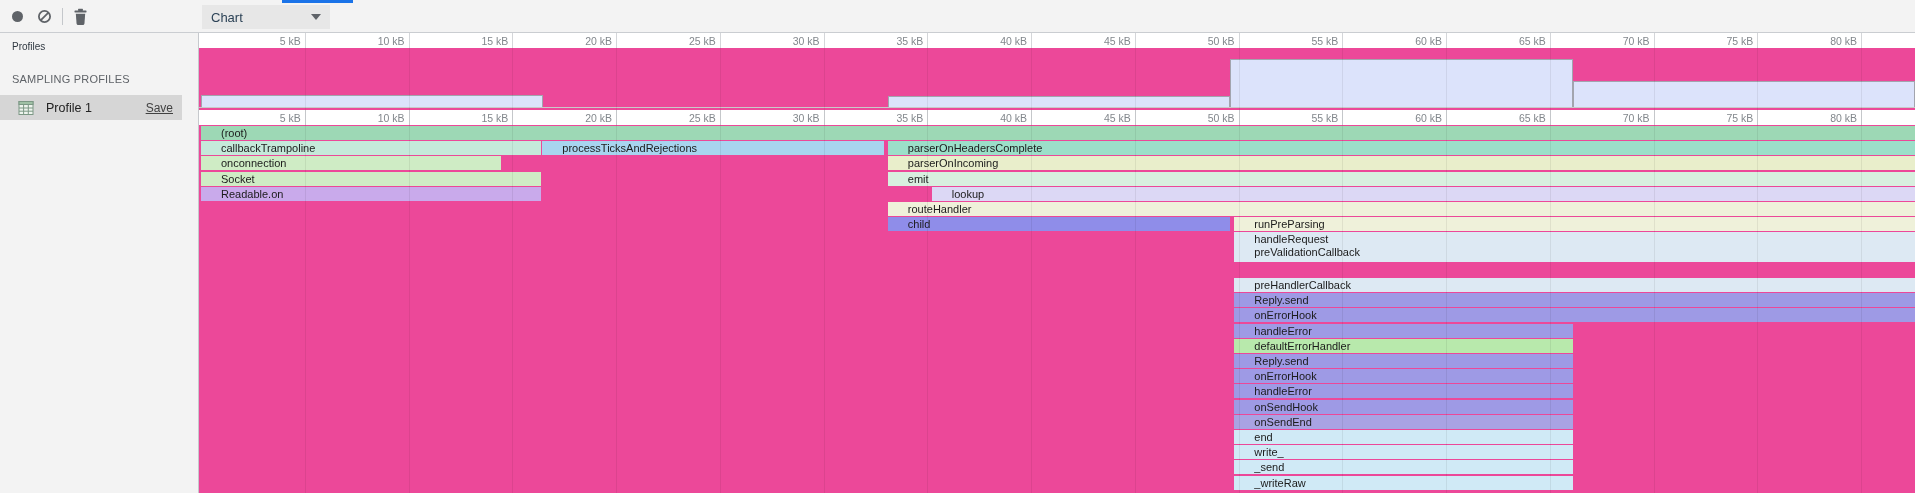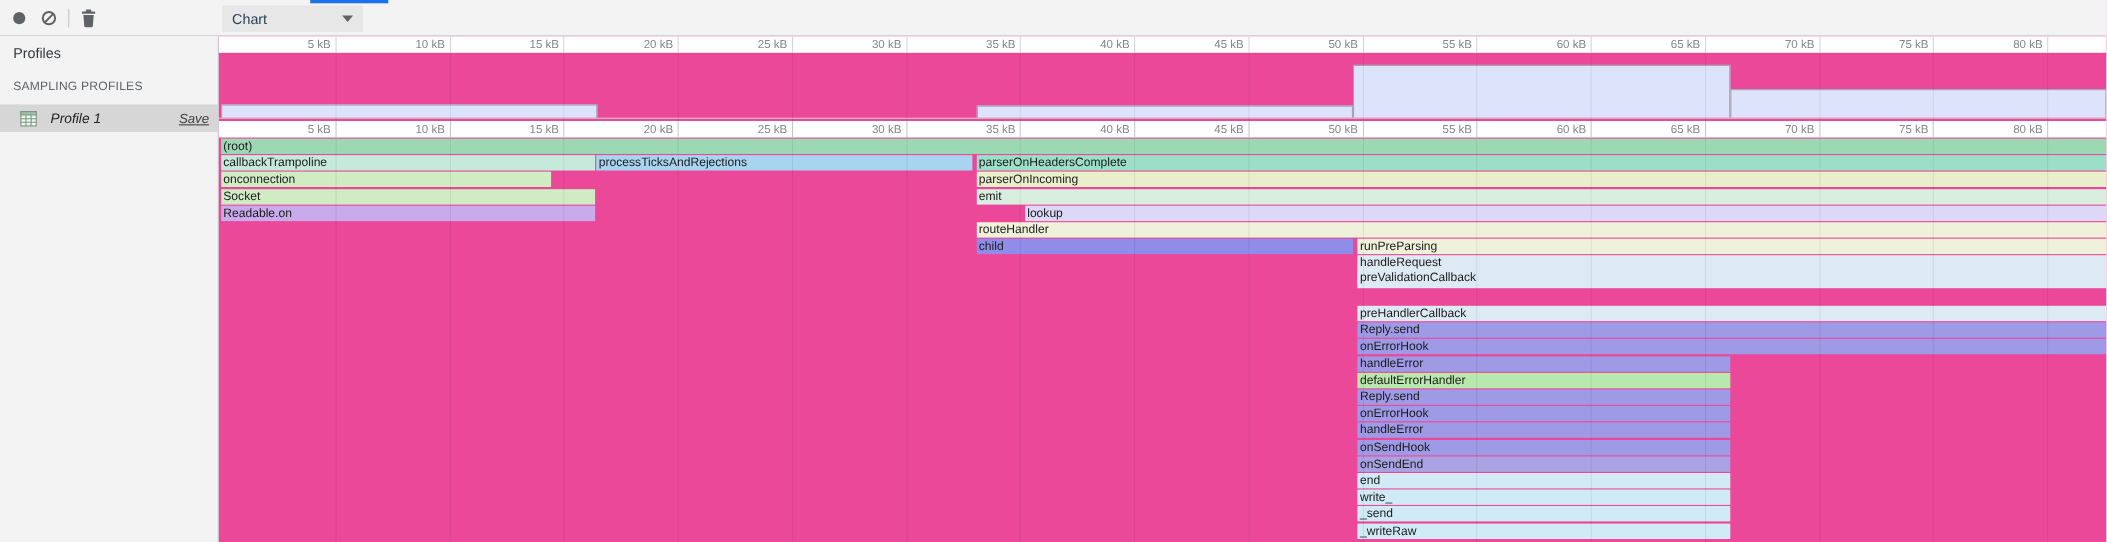--- a/index.html
+++ b/index.html
@@ -17,44 +17,44 @@
   .tb-divider { position:absolute; left:62px; top:8px; width:1px; height:17px; background:#c4c7cb; }
   .chart-select { position:absolute; left:202px; top:5px; width:128px; height:24px;
                   background:#e7e7e7; display:flex; align-items:center; cursor:default; }
   .chart-select .lbl { font-size:13px; color:#2c4256; padding-left:9px; flex:1; }
   .chart-select .arrow { width:0; height:0; border-left:5px solid transparent;
                   border-right:5px solid transparent; border-top:6px solid #5f6368; margin-right:9px; }
 
   
   .sidebar { position:absolute; left:0; top:33px; width:199px; height:460px;
              background:#f3f3f3; border-right:1px solid #c6c9cd; }
-  .sb-title { position:absolute; left:12px; top:8px; font-size:13px; color:#303942; }
+  .sb-title { position:absolute; left:12px; top:8px; font-size:10px; color:#303942; }
   .sb-section { position:absolute; left:12px; top:40px; font-size:11px; color:#5f6368; letter-spacing:.2px; }
-  .sb-row { position:absolute; left:0; top:62px; width:199px; height:25px;
-            background:#d6d6d6; display:flex; align-items:center;font-style:italic; }
+  .sb-row { position:absolute; left:0; top:62px; width:182px; height:25px;
+            background:#d6d6d6; display:flex; align-items:center; }
   .sb-row .p-icon { margin-left:18px; width:16px; height:16px; }
   .sb-row .p-name { margin-left:12px; font-size:12.5px; color:#222; flex:1; }
   .sb-row .p-save { margin-right:9px; font-size:12px; color:#424242; text-decoration:underline; cursor:pointer; }
 
   
   .chart-pane { position:absolute; left:199px; top:33px; width:1716px; height:460px; background:#ec4899; }
   .ruler { position:absolute; left:0; width:1716px; height:15px; background:#fff; }
   .ruler-1 { top:0; }
   .ruler-2 { top:77px; }
   .tick-label { position:absolute; bottom:1px; font-size:10.5px; color:#82878c;
                 transform:translateX(-100%); padding-right:4px; white-space:nowrap; }
   .tick-mark { position:absolute; top:0; width:1px; height:15px; background:#d4d6d9; }
   .overview { position:absolute; left:0; top:15px; width:1716px; height:60px;
               border-bottom:1px solid #c9c9c9; }
   .ov-step { position:absolute; bottom:0; border:1px solid #a2a4ae; border-bottom:none; }
   .gridline { position:absolute; top:15px; width:1px; height:445px;
               background:rgba(0,0,0,0.065); z-index:3; pointer-events:none; }
   .flame { position:absolute; left:0; top:93px; width:1716px; height:367px; }
   .flame-bar { position:absolute; height:14px; z-index:2; overflow:hidden;
-               font-size:11px; line-height:14px; color:#1b1b1b; padding-left:2px;
+               font-size:11px; line-height:14px; color:#1b1b1b; padding-left:20px;
                white-space:nowrap; cursor:default;
                background-image:radial-gradient(rgba(255,255,255,0.22) 1px, transparent 1.4px);
                background-size:7px 7px; }
 </style>
 </head>
 <body>
 
 <div class="stage">
 
   <div class="toolbar">

